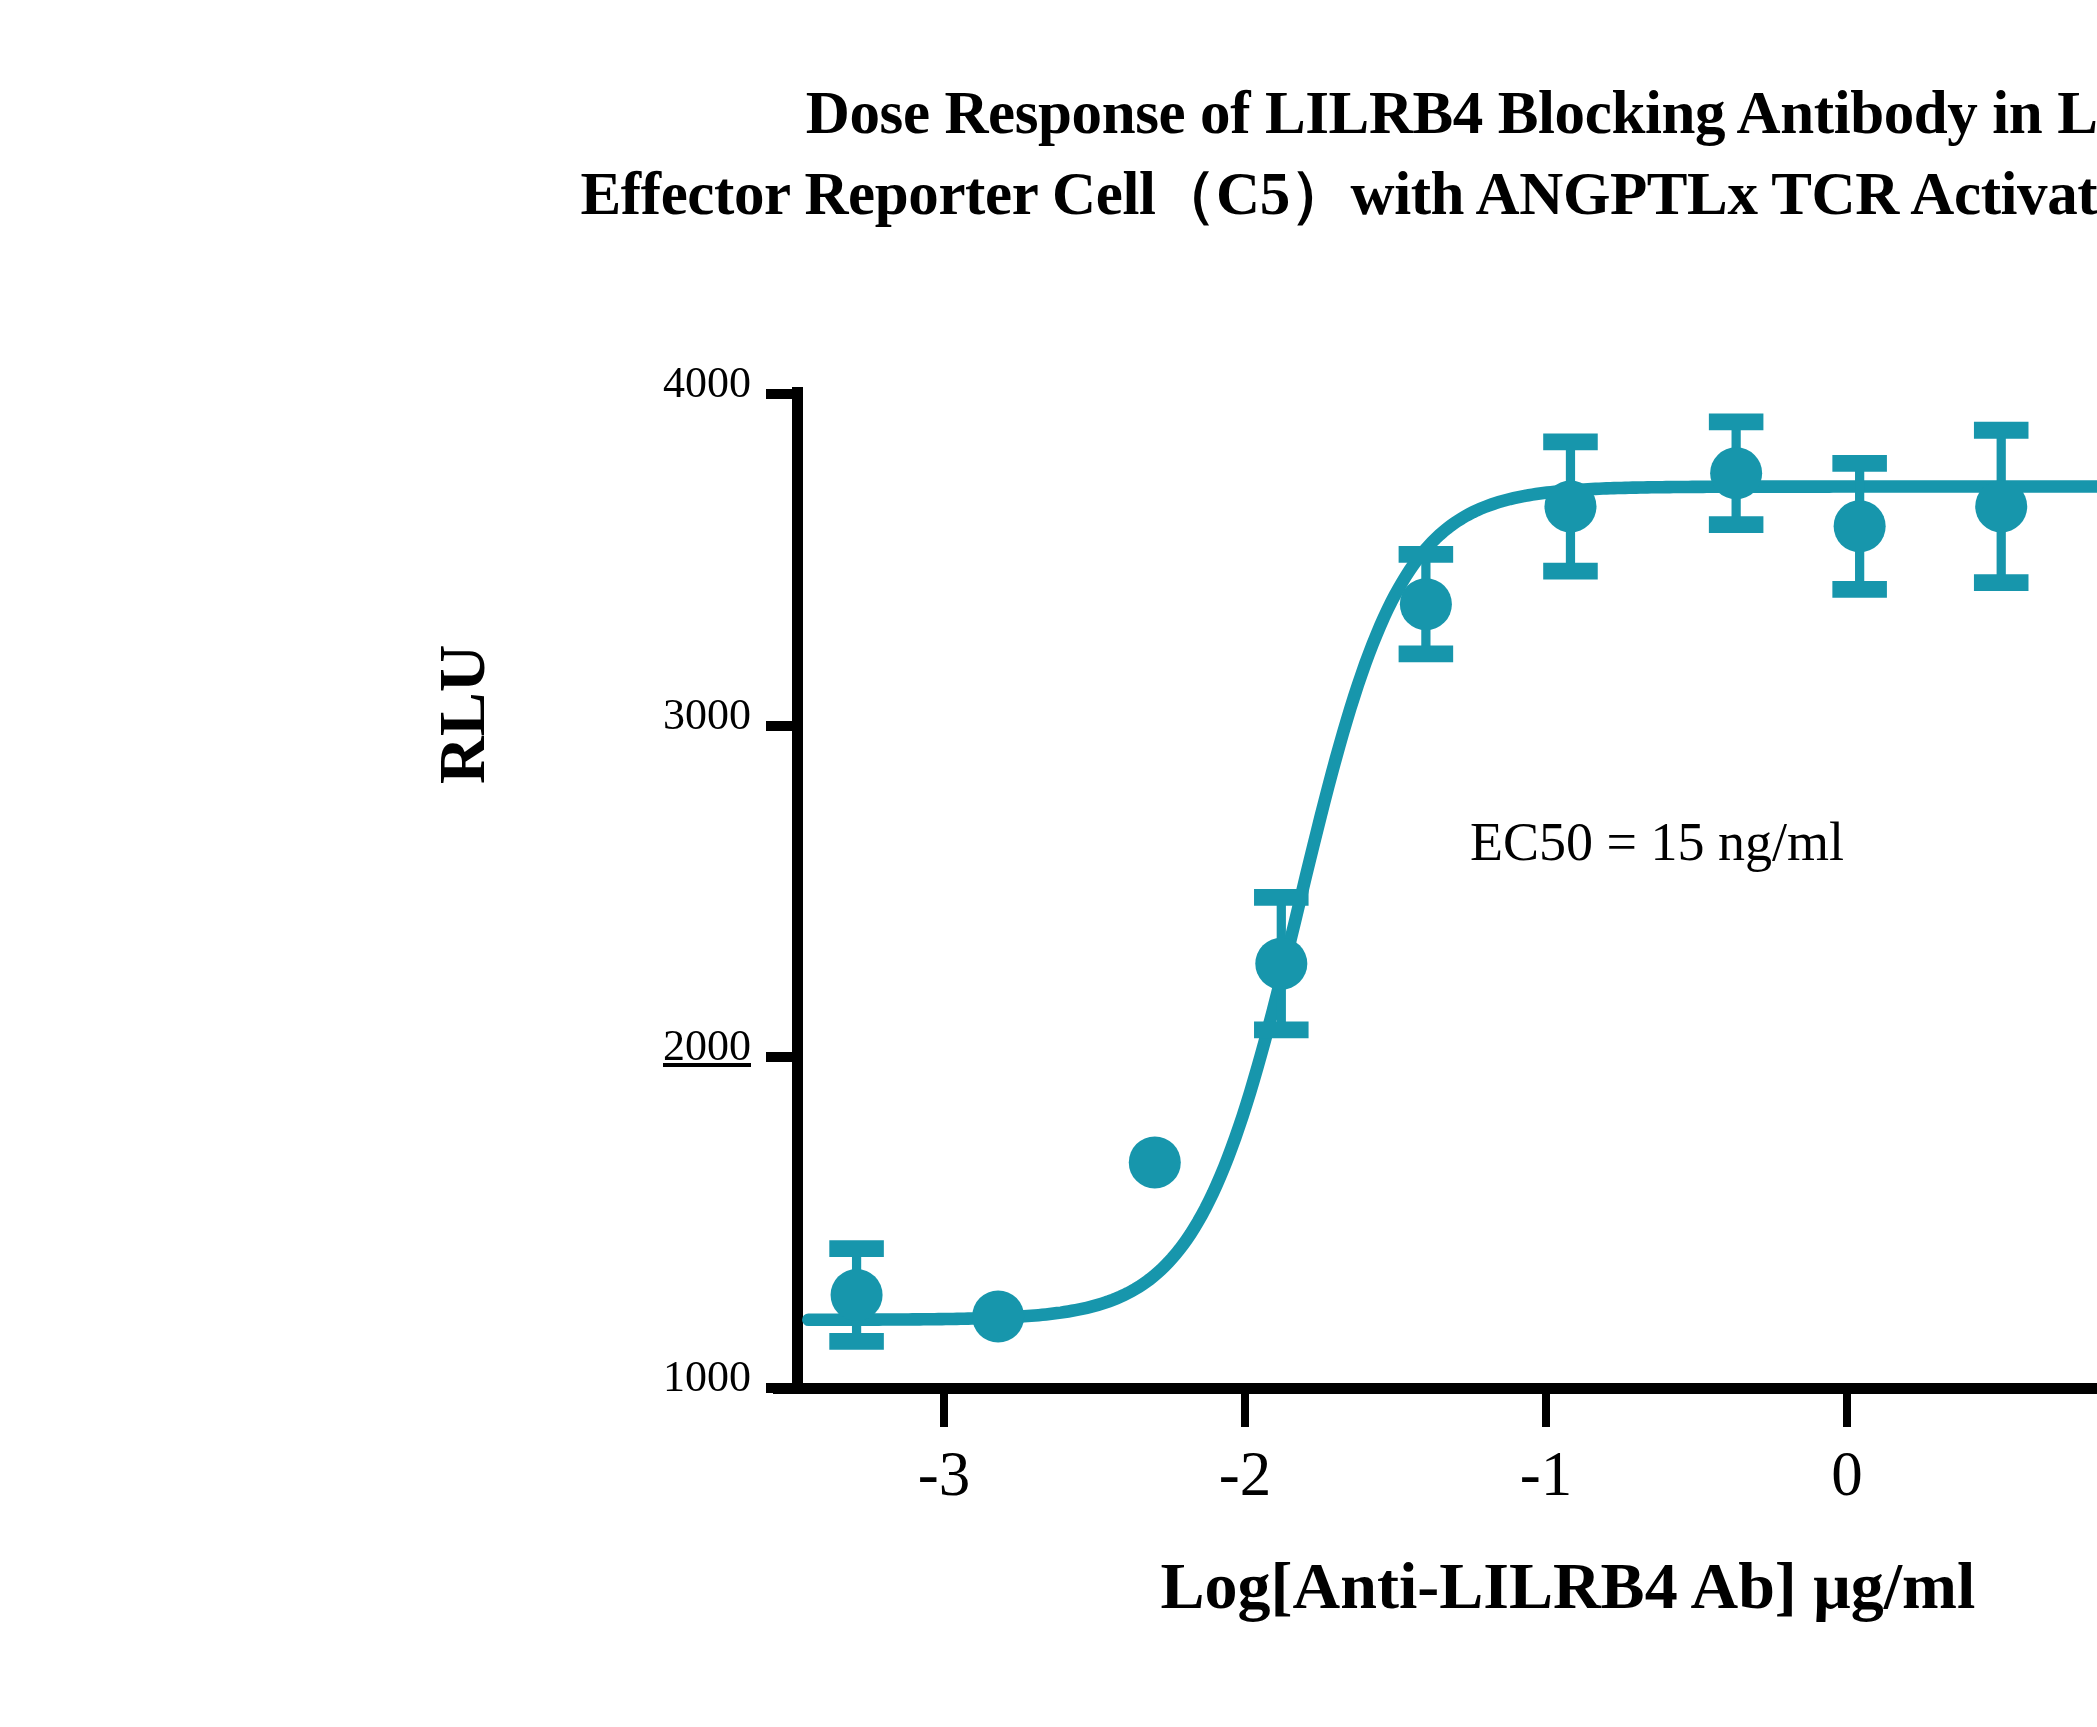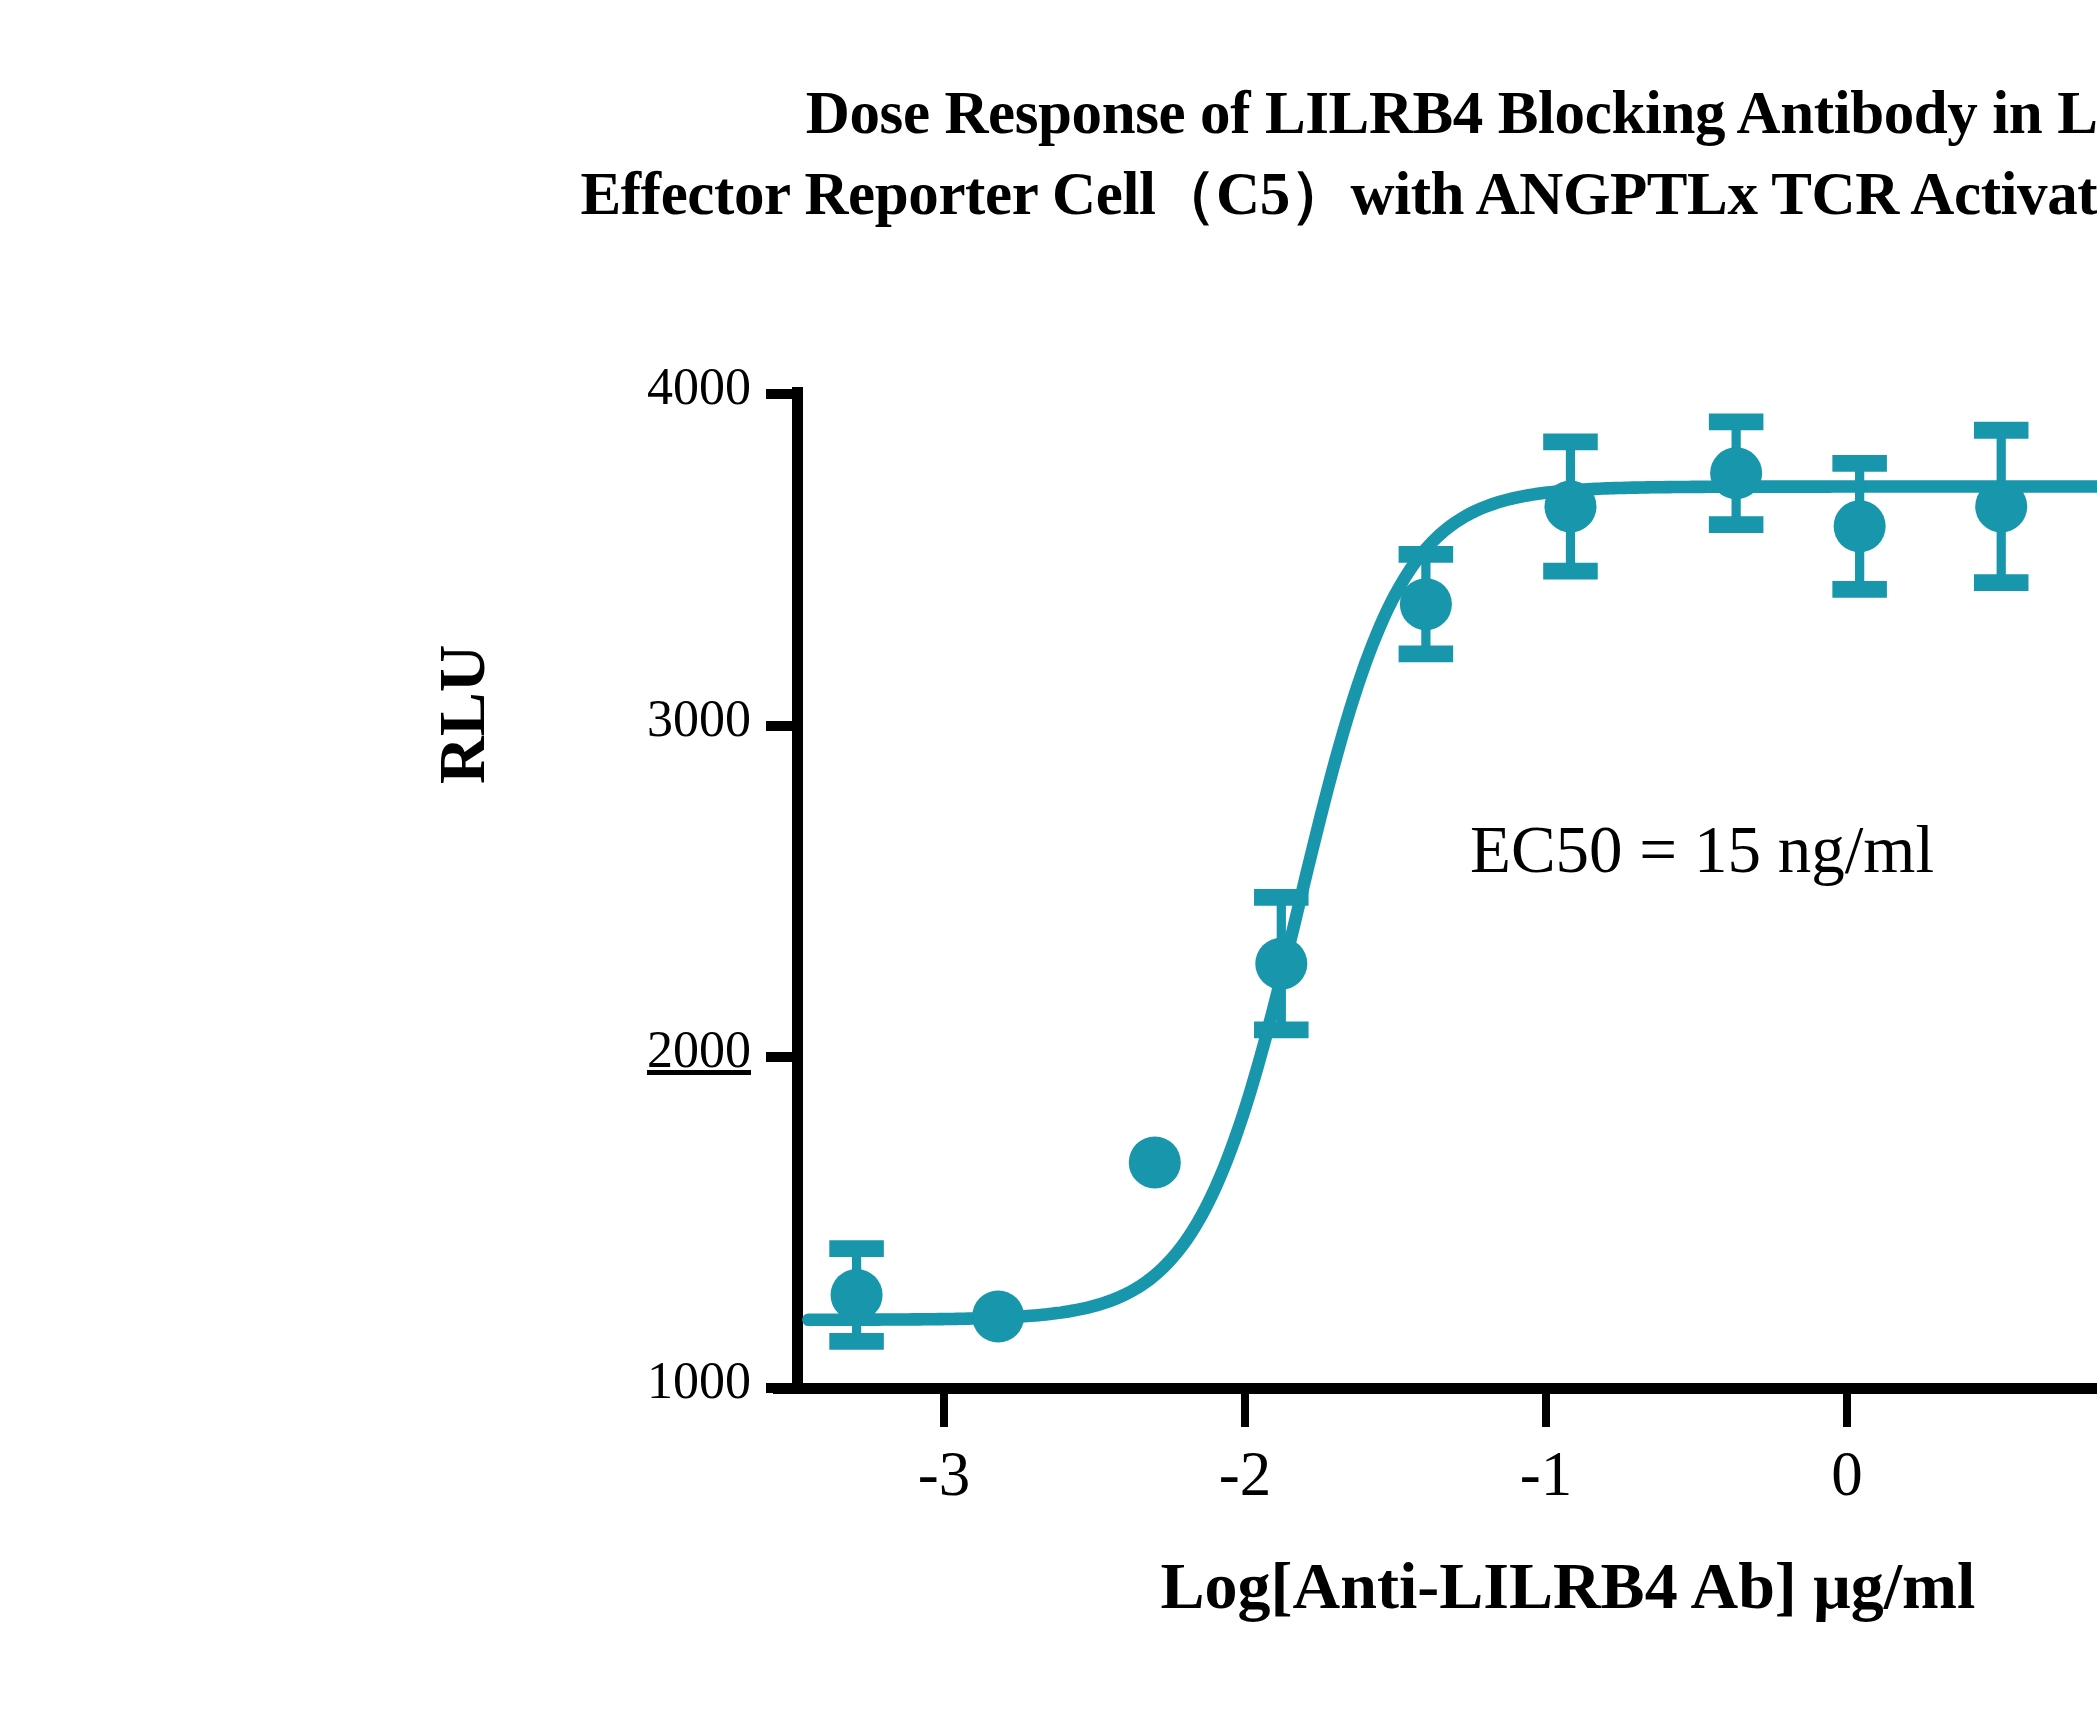--- a/index.html
+++ b/index.html
@@ -61,21 +61,21 @@
     position: absolute;
     width: 26px;
     height: 9.6px;
     background: #000000;
     left: 766px;
   }
   .ylabel-text {
     position: absolute;
     width: 235px;
     text-align: right;
-    font-size: 52px;
+    font-size: 44px;
     line-height: 1;
     color: #000000;
   }
 
   .xtick {
     position: absolute;
     top: 1393px;
     width: 8.4px;
     height: 34px;
     background: #000000;
@@ -110,21 +110,21 @@
     transform: rotate(-90deg);
     transform-origin: left top;
     white-space: nowrap;
   }
 
   
   .annotation {
     position: absolute;
     left: 1552px;
     top: 781px;
-    font-size: 67px;
+    font-size: 54px;
     white-space: nowrap;
   }
 
   
   #series-svg {
     position: absolute;
     left: 0;
     top: 0;
     width: 3081px;
     height: 1727px;

